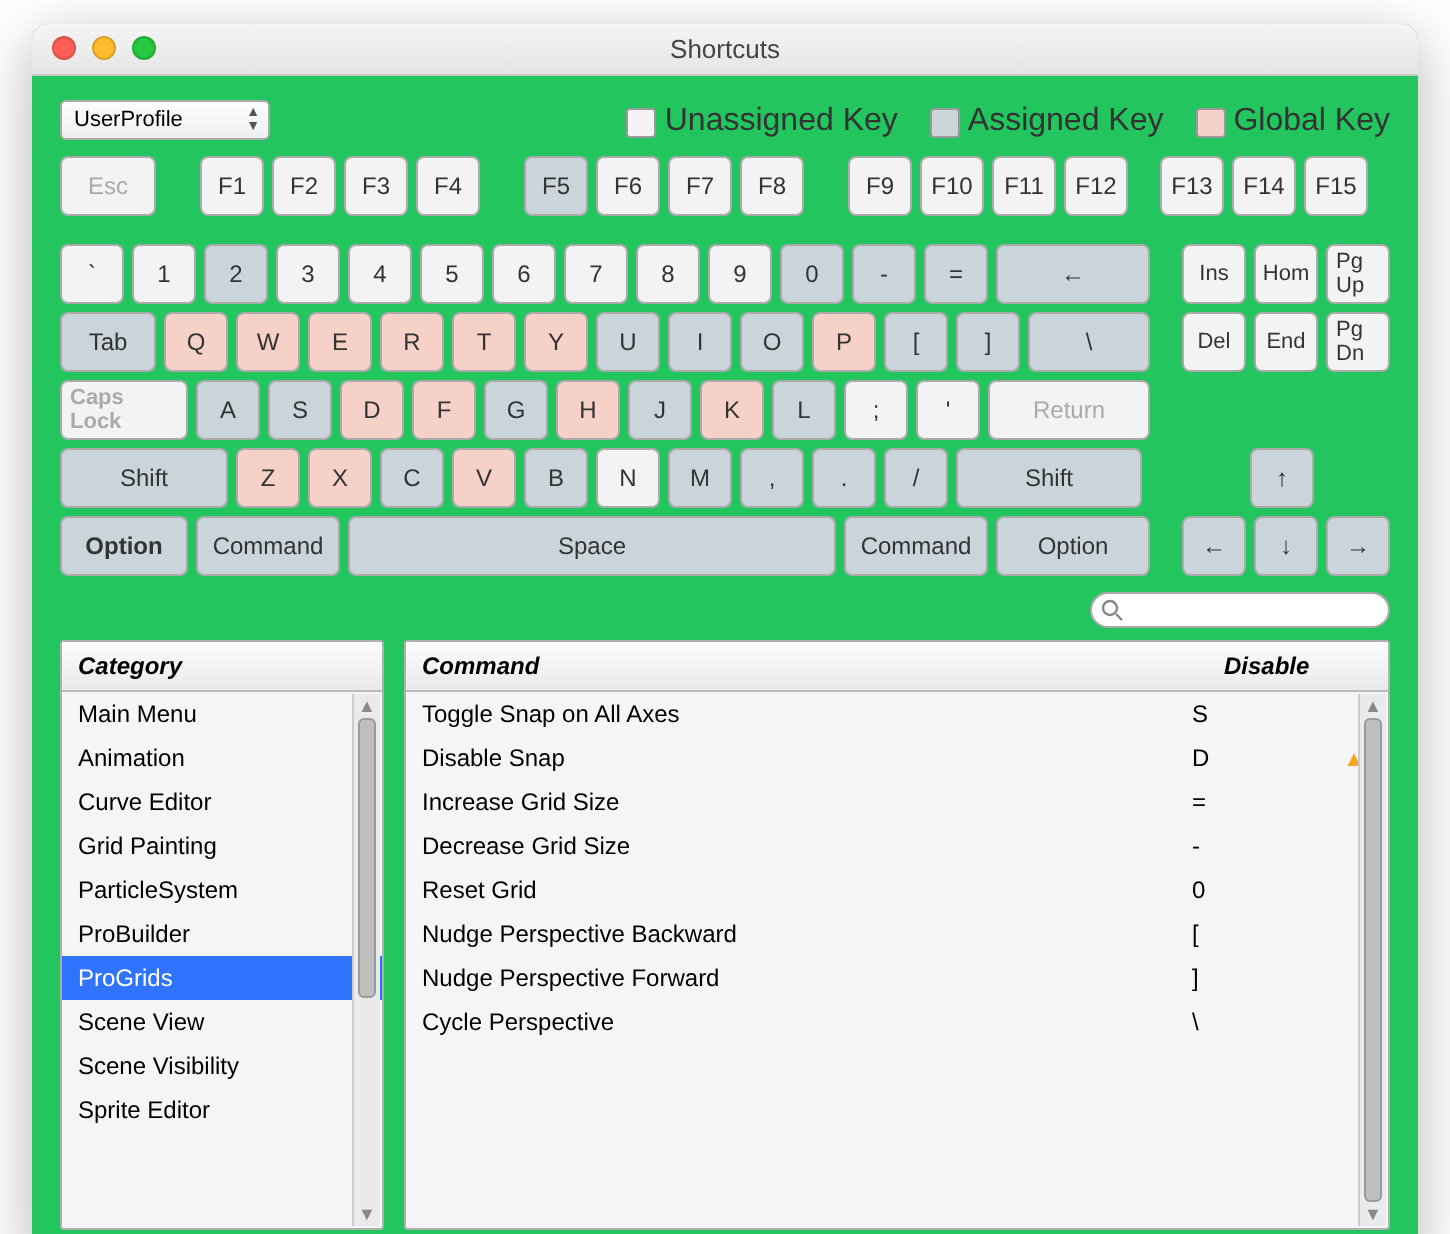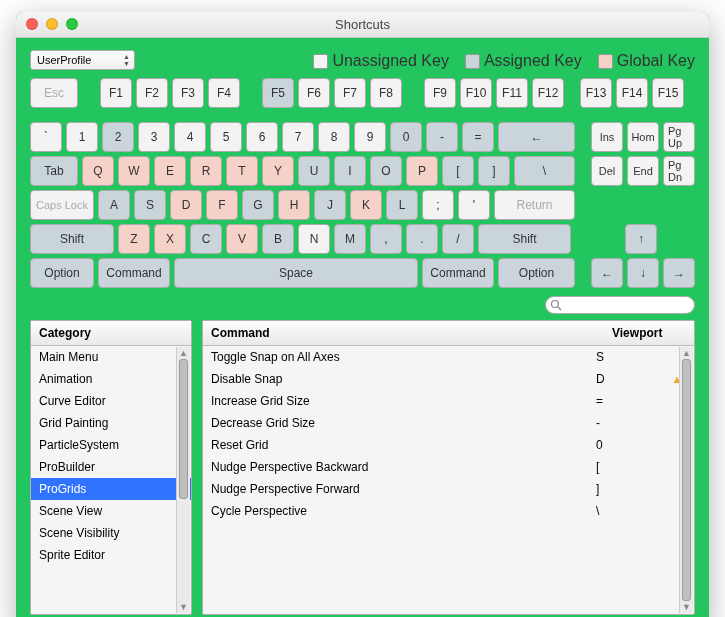--- a/index.html
+++ b/index.html
@@ -53,21 +53,21 @@
     display:flex;align-items:center;justify-content:center;
     background:#f3f3f3;
     padding:0 4px;
     cursor:default;
     user-select:none;
   }
   .key.small{font-size:11px;}
   .key.dim{color:#aaa;}
   .key.as{background:#c9d4db;}
   .key.gl{background:#f6d1c7;} .w32{width:32px;} .w48{width:48px;}
-  .w64{width:64px;} .w84{width:84px;}
+  .w64{width:64px;font-weight:bold;} .w84{width:84px;}
   .w242{width:244px;} .w72{width:72px;}
   
   .searchrow{margin-top:8px; display:flex; justify-content:flex-end;}
   .searchbox{
     width:150px;height:18px;border:1px solid #aaa;border-radius:10px;
     background:#fff; font-size:11px; padding:0 6px 0 18px; position:relative;
   }
   .searchbox svg{position:absolute;left:4px;top:2px;}
   
   .panes{flex:1; display:flex; gap:10px; margin-top:6px; min-height:0;}
@@ -76,21 +76,21 @@
     display:flex;flex-direction:column;min-height:0;
   }
   .pane.cat{width:162px;}
   .pane.cmd{flex:1;}
   .pane-head{
     background:linear-gradient(#fdfdfd,#e9e9e9);
     border-bottom:1px solid #bbb;
     font-size:12px;font-weight:600;
     display:flex;
   }
-  .pane-head .col{padding:5px 8px;}
+  .pane-head .col{padding:5px 8px;font-style:italic;}
   .pane-body{flex:1;overflow:hidden;position:relative;}
   .scrollbar{position:absolute;right:1px;top:1px;bottom:1px;width:14px;background:#eaeaea;border-left:1px solid #ccc;}
   .scrollbar .thumb{position:absolute;left:2px;right:2px;background:#bfbfbf;border:1px solid #9a9a9a;border-radius:3px;}
   .scrollbar .arr{position:absolute;left:0;right:0;height:12px;font-size:9px;color:#888;text-align:center;line-height:12px;}
   .catlist{font-size:12px;}
   .catlist .row{padding:4px 8px;border-bottom:0;}
   .catlist .row.sel{background:#2f73ff;color:#fff;}
   .cmdlist{font-size:12px;}
   .cmdlist .row{display:flex;padding:4px 8px;}
   .cmdlist .row .c1{flex:1;}
@@ -282,21 +282,21 @@
           <div class="scrollbar">
             <div class="arr" style="top:0">▲</div>
             <div class="thumb" style="top:12px;height:140px"></div>
             <div class="arr" style="bottom:0">▼</div>
           </div>
         </div>
       </div>
       <div class="pane cmd">
         <div class="pane-head">
           <div class="col" style="flex:1">Command</div>
-          <div class="col" style="width:90px">Viewport</div>
+          <div class="col" style="width:90px">Disable</div>
         </div>
         <div class="pane-body">
           <div class="cmdlist" id="cmdlist">
               <div class="row">
                 <span class="c1">Toggle Snap on All Axes</span>
                 <span class="c2">S</span>
                 <span class="c3"></span>
               </div>
               <div class="row">
                 <span class="c1">Disable Snap</span>

